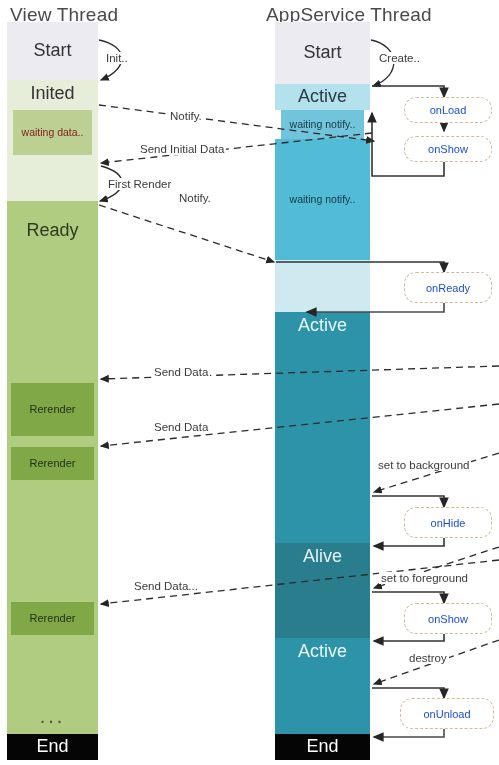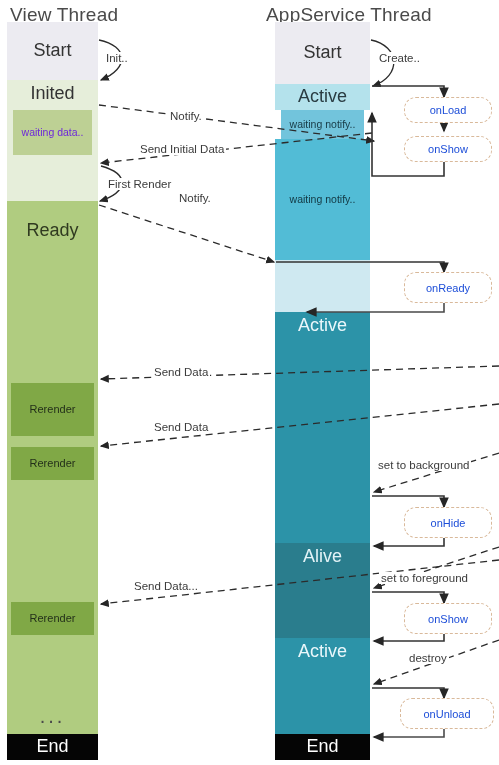--- a/index.html
+++ b/index.html
@@ -37,21 +37,21 @@
     font-size:18px;
     line-height:1.1;
     white-space:nowrap;
   }
   .block-label.small{font-size:11px;}
   .block-label.tiny{font-size:10.5px;}
 
   
   .c-start   {background:#ecebf1;color:#333333;}
   .c-inited  {background:#e6eeda;color:#333333;}
-  .c-waiting {background:#bdd094;color:#6d28d9;}
+  .c-waiting {background:#bdd094;color:#7f1d1d;}
   .c-ready   {background:#b0cc80;color:#303a20;}
   .c-rerender{background:#80a846;color:#23301a;}
   .c-end     {background:#050505;color:#ffffff;}
 
   
   .c-created  {background:#b4e2ec;color:#2a3c42;}
   .c-waitnote {background:#72c4dc;color:#173a45;}
   .c-waitnote2{background:#52bcd6;color:#123742;}
   .c-preready {background:#cfe9f1;color:#2a3c42;}
   .c-active   {background:#2c93a8;color:#eaf7fb;text-align:center;}

